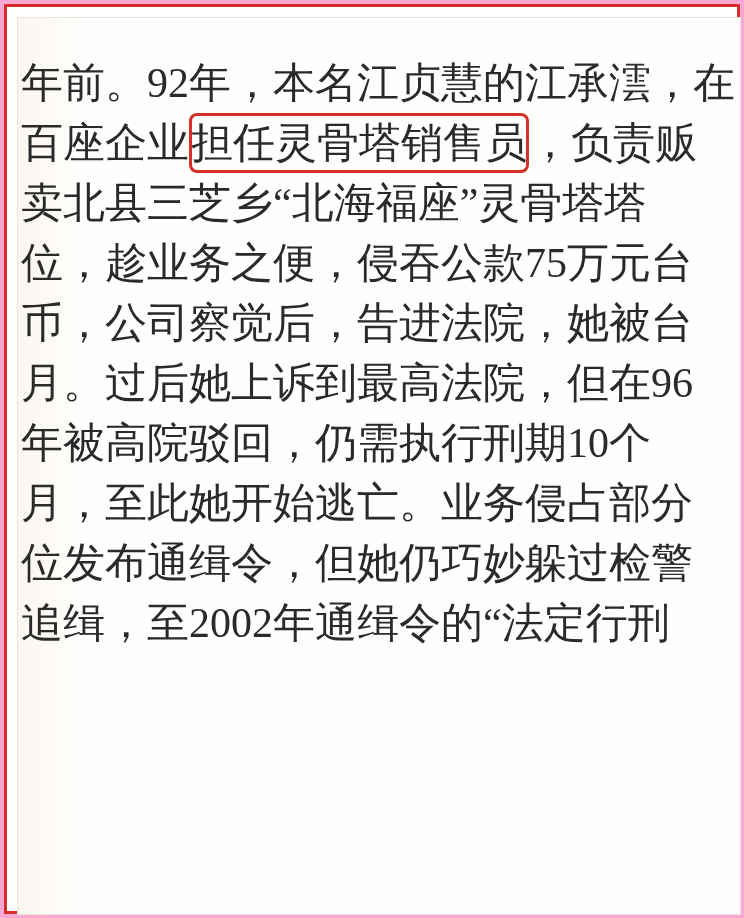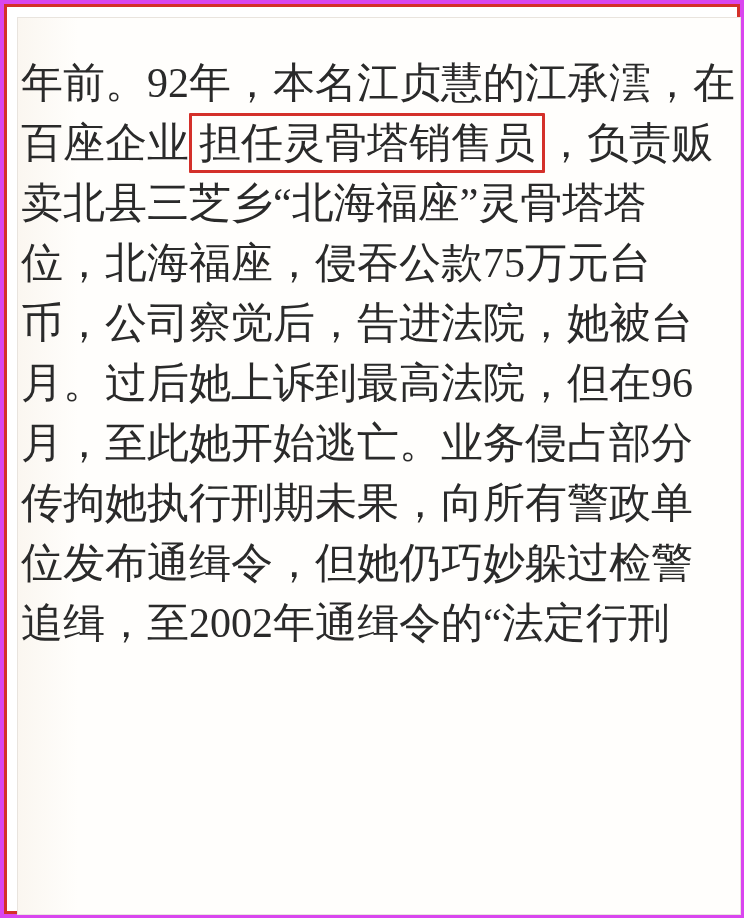--- a/index.html
+++ b/index.html
@@ -4,21 +4,21 @@
 <style>
   html, body {
     margin: 0;
     padding: 0;
     background: #ffffff;
   }
   #page {
     position: relative;
     width: 744px;
     height: 918px;
-    background: #d946ef;
+    background: #f9a8d4;
     overflow: hidden;
     font-family: "Liberation Serif", "DejaVu Serif", serif;
   }
   
   #outer-frame {
     position: absolute;
     left: 4px;
     top: 4px;
     width: 736px;
     height: 910px;
@@ -51,23 +51,23 @@
     line-height: 60px;
     color: #2a2a2a;
     white-space: nowrap;
     letter-spacing: 0px;
     height: 60px;
   }
   
   .hl {
     position: relative;
     display: inline-block;
-    padding: 0 10px;
+    padding: 0 2px;
     box-shadow: inset 0 0 0 3px #d4302a;
-    border-radius: 1px;
+    border-radius: 8px;
   }
   
   #paper-tint {
     position: absolute;
     left: 11px;
     top: 11px;
     width: 60px;
     height: 896px;
     background: linear-gradient(to right, rgba(250,245,238,0.85), rgba(255,255,255,0));
     pointer-events: none;
@@ -82,22 +82,22 @@
     <div id="paper-tint"></div>
 
     <div id="text-block">
       <div class="line">年前。92年，本名江贞慧的江承澐，在</div>
 
       <div class="line">
         <span>百座企业</span><span class="hl">担任灵骨塔销售员</span><span>，负责贩</span>
       </div>
 
       <div class="line">卖北县三芝乡“北海福座”灵骨塔塔</div>
-      <div class="line">位，北海福座，侵吞公款75万元台</div>
+      <div class="line">位，趁业务之便，侵吞公款75万元台</div>
       <div class="line">币，公司察觉后，告进法院，她被台</div>
       <div class="line">月。过后她上诉到最高法院，但在96</div>
+      <div class="line">年被高院驳回，仍需执行刑期10个</div>
       <div class="line">月，至此她开始逃亡。业务侵占部分</div>
-      <div class="line">传拘她执行刑期未果，向所有警政单</div>
       <div class="line">位发布通缉令，但她仍巧妙躲过检警</div>
       <div class="line">追缉，至2002年通缉令的“法定行刑</div>
     </div>
   </div>
 </div>
 
 </body></html>

